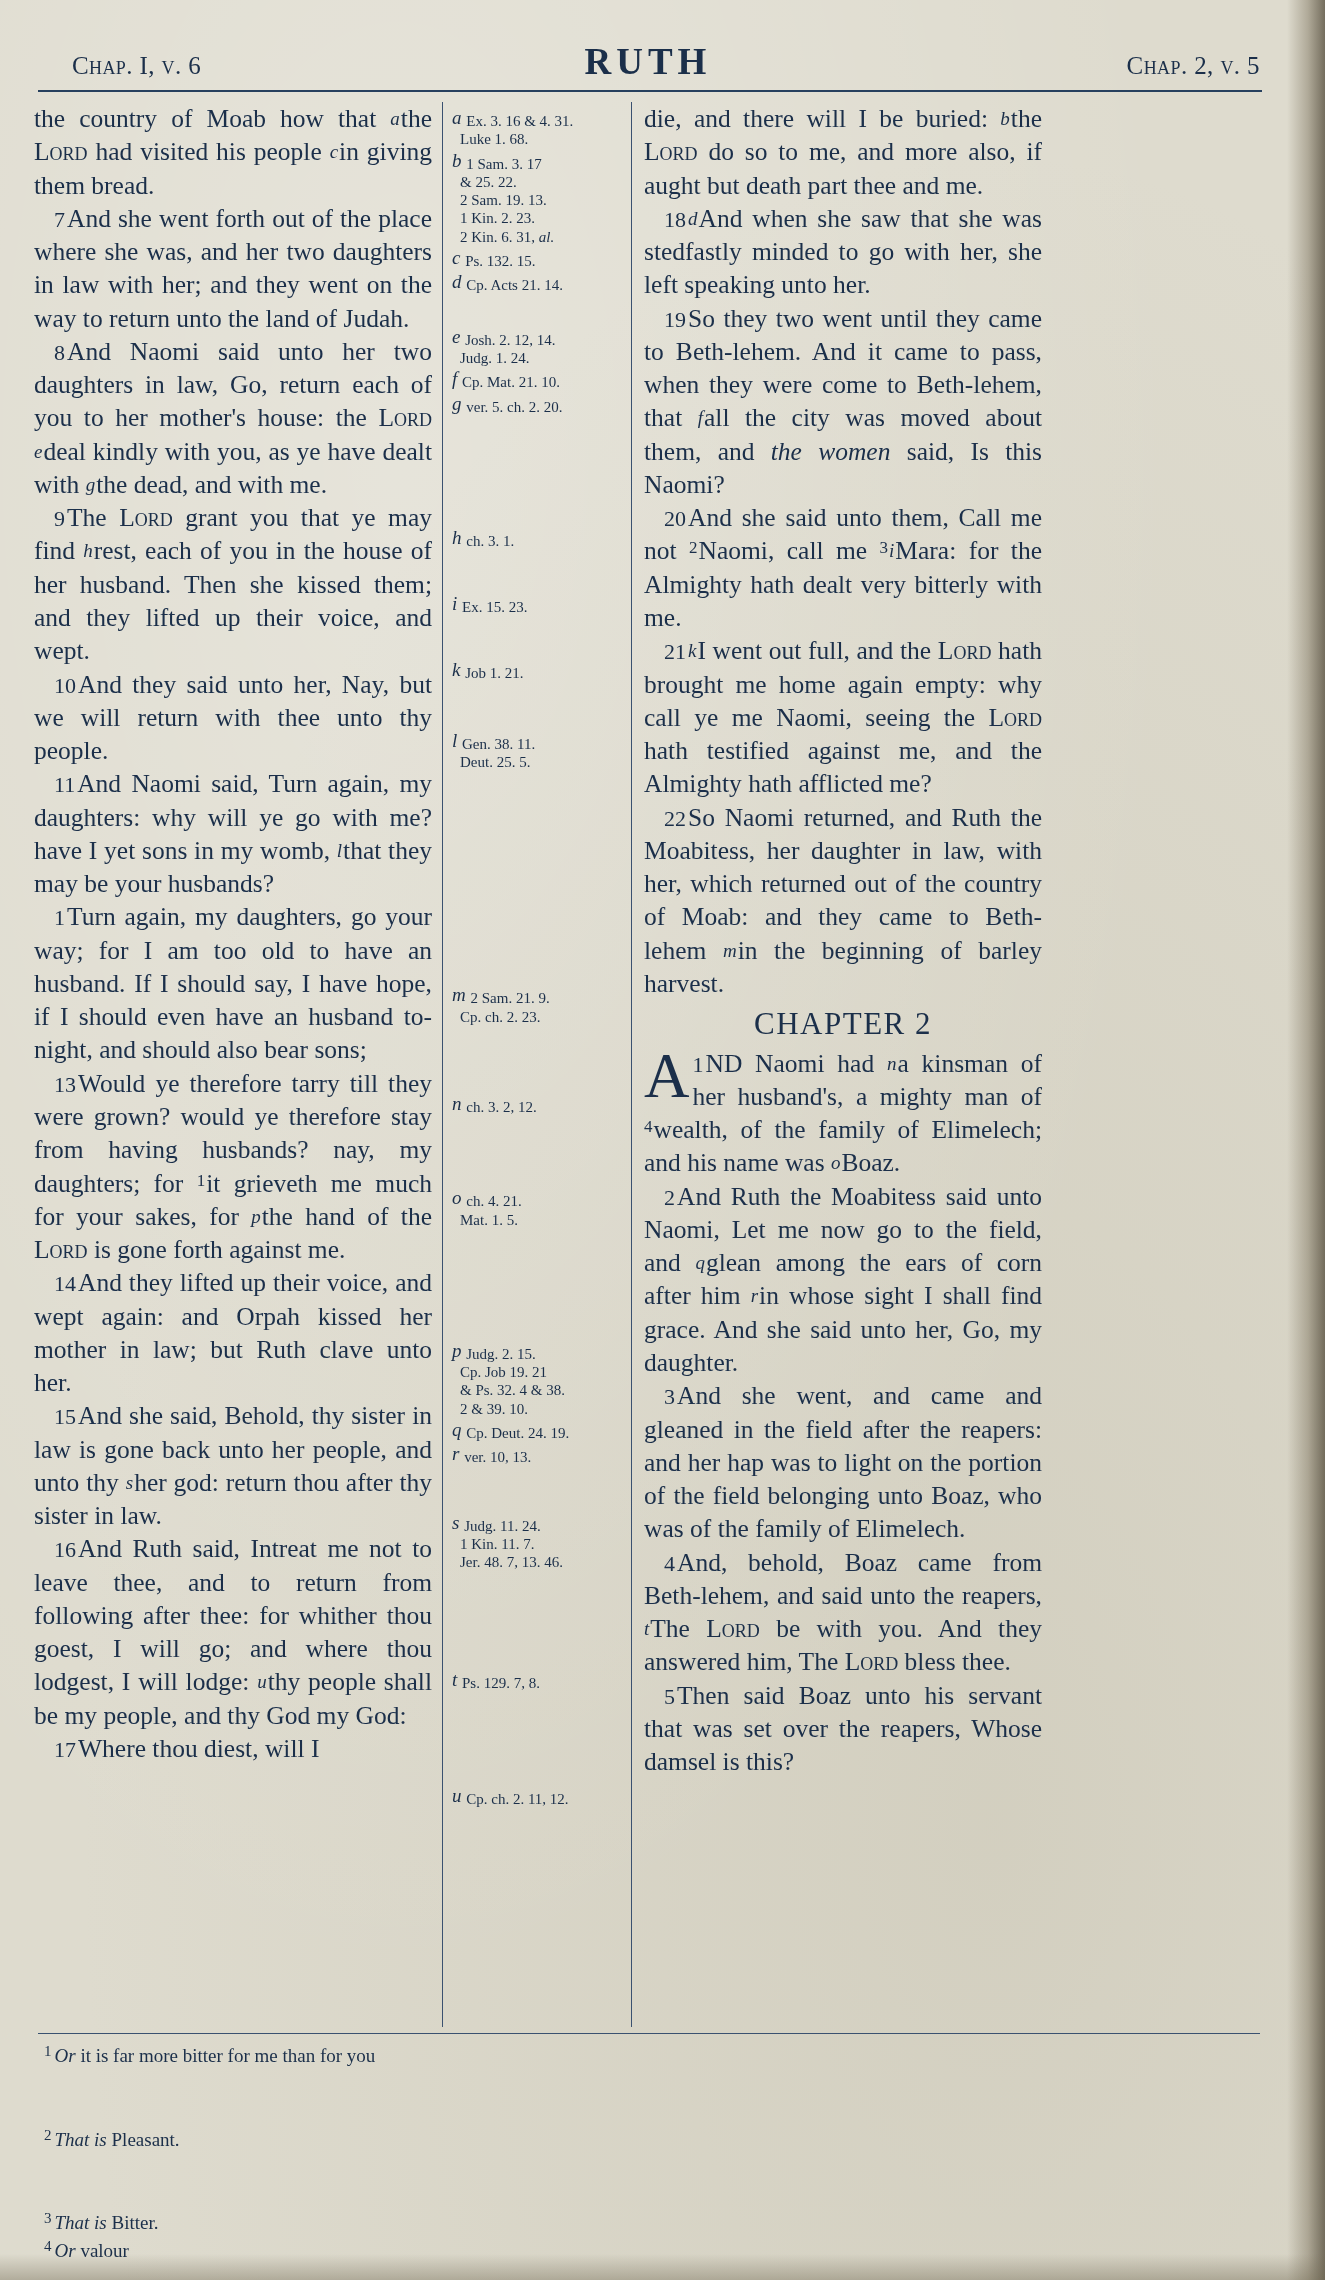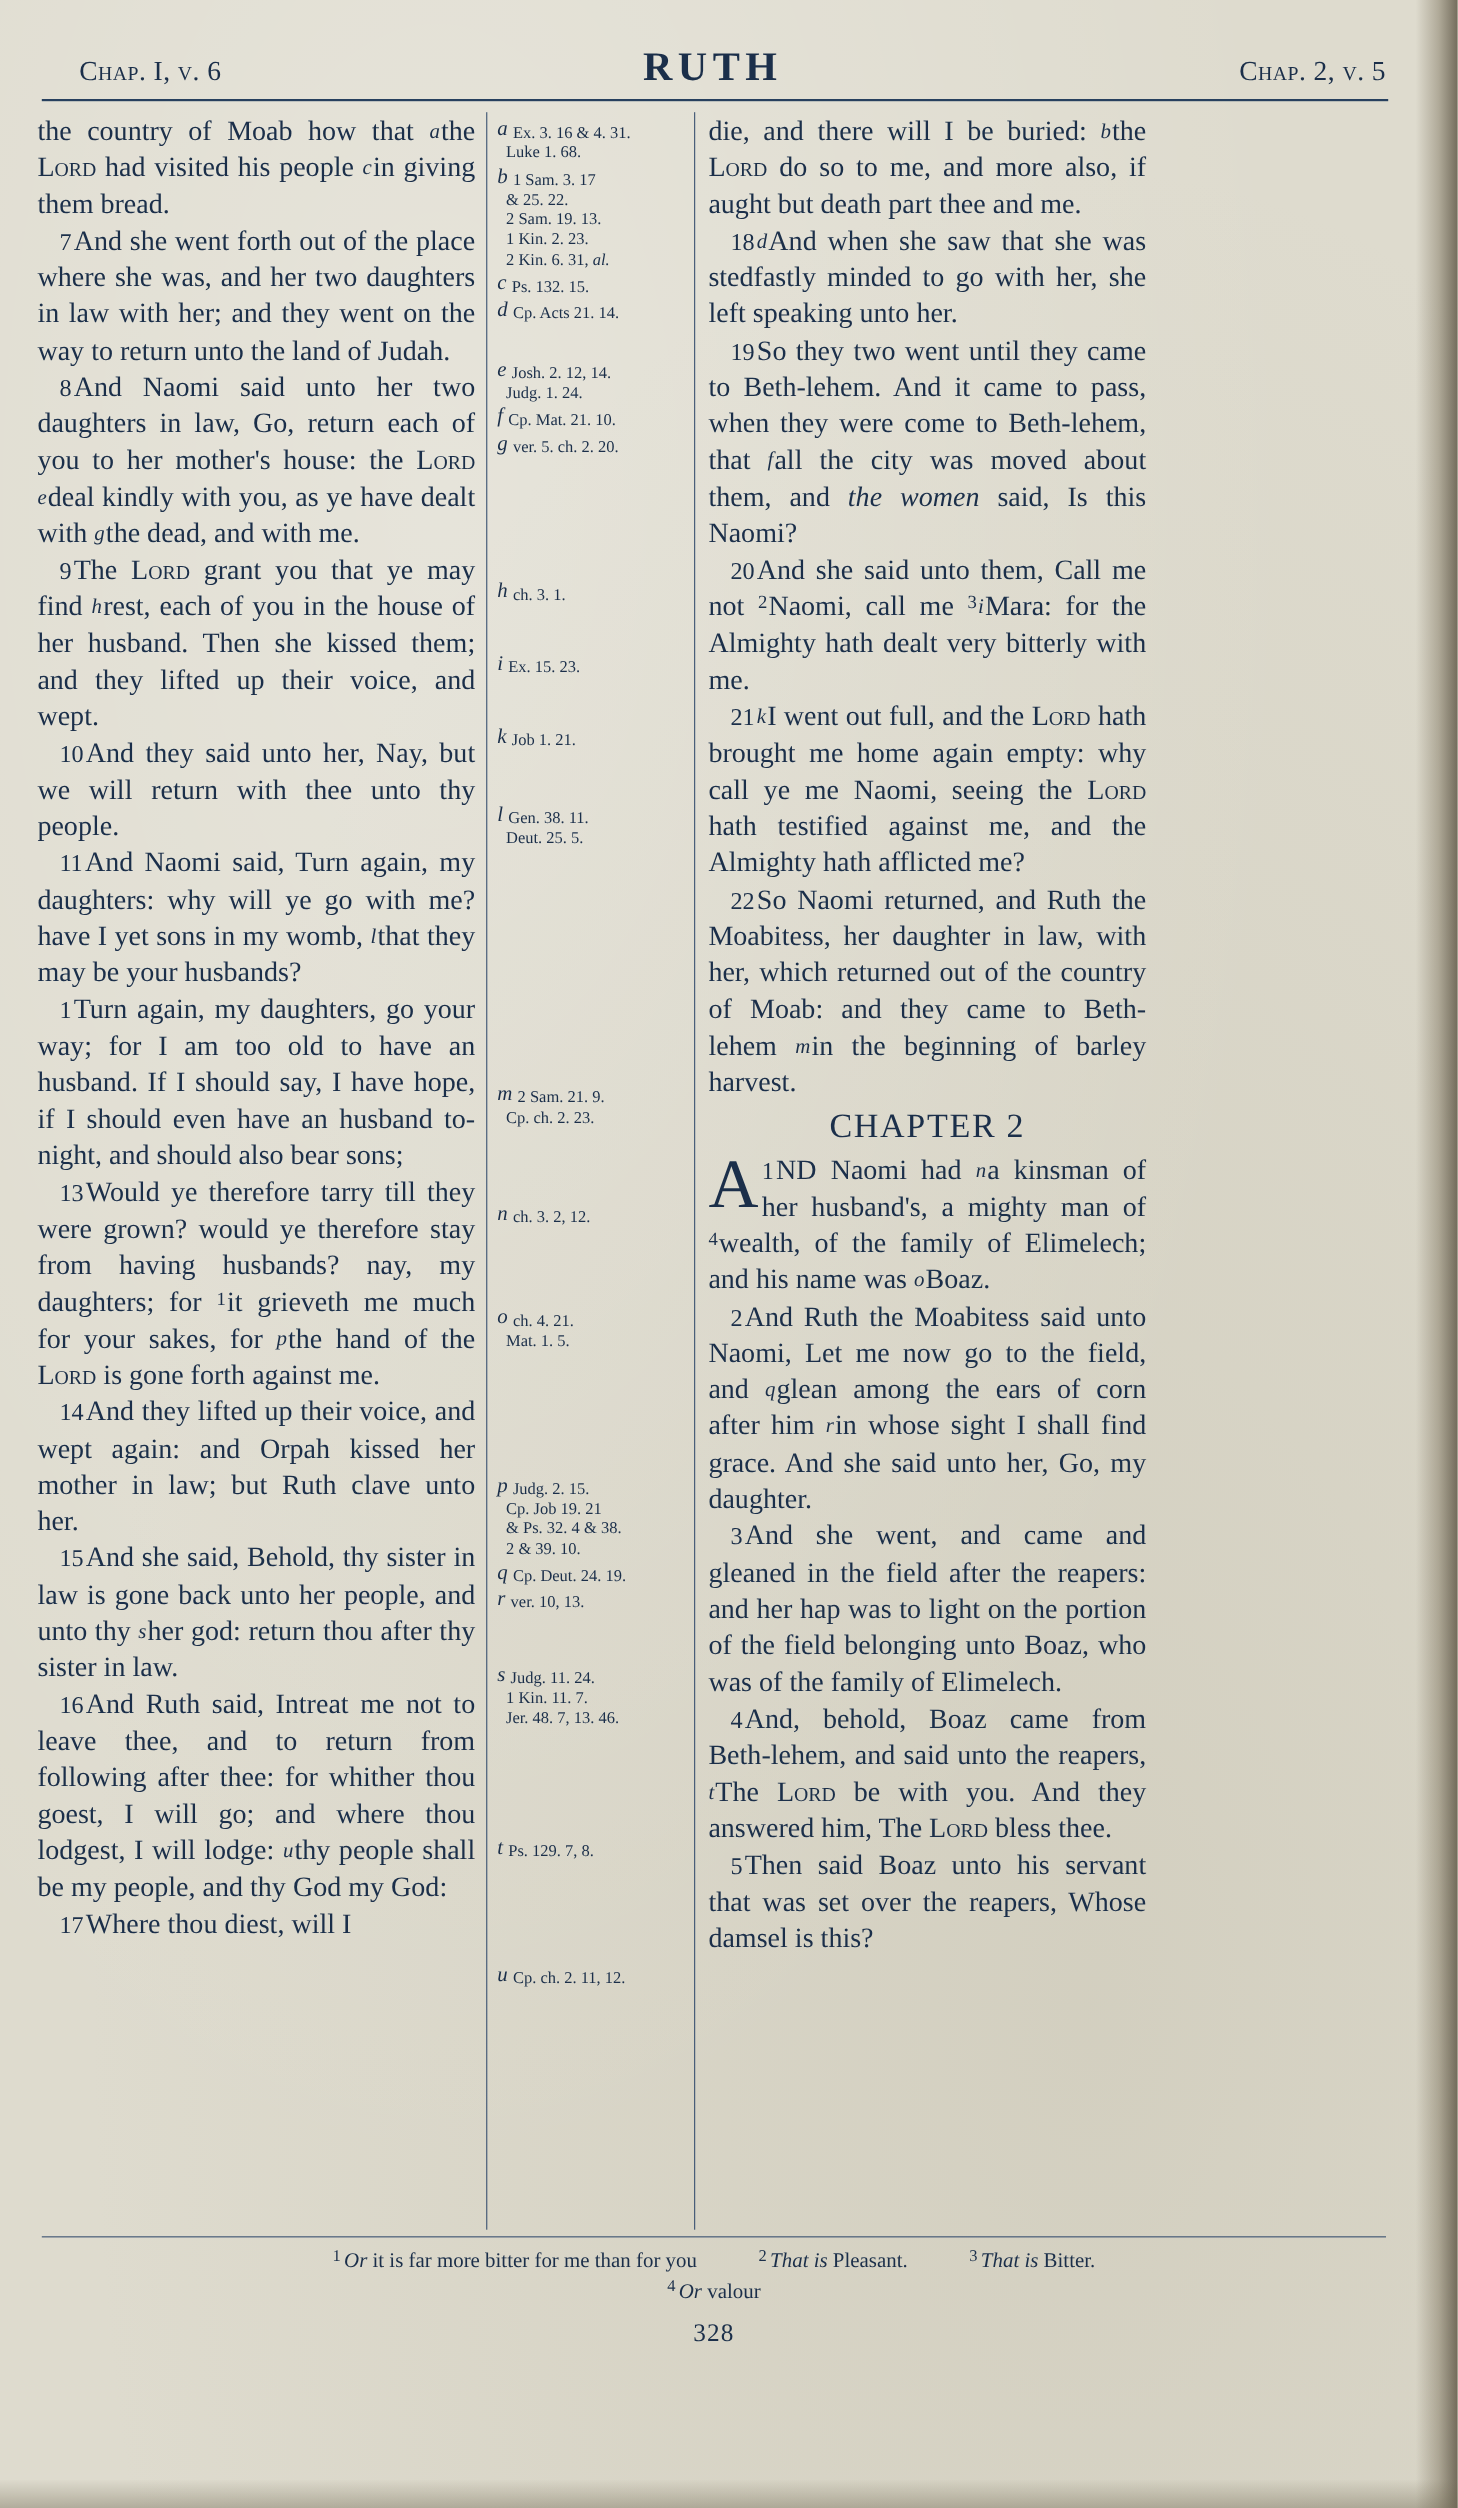--- a/index.html
+++ b/index.html
@@ -166,20 +166,21 @@
     font-size: 19px;
     line-height: 1.35;
     margin-top: 7px;
     padding: 0 10px;
   }
   .foot-line {
     display: flex;
     justify-content: center;
     gap: 56px;
     flex-wrap: wrap;
+    flex-direction: column;
   }
   .foot-line.second { justify-content: center; gap: 0; }
   .fn .fnum {
     font-size: 15px;
     vertical-align: 6px;
     padding-right: 3px;
   }
   .pageno {
     text-align: center;
     font-size: 23px;

